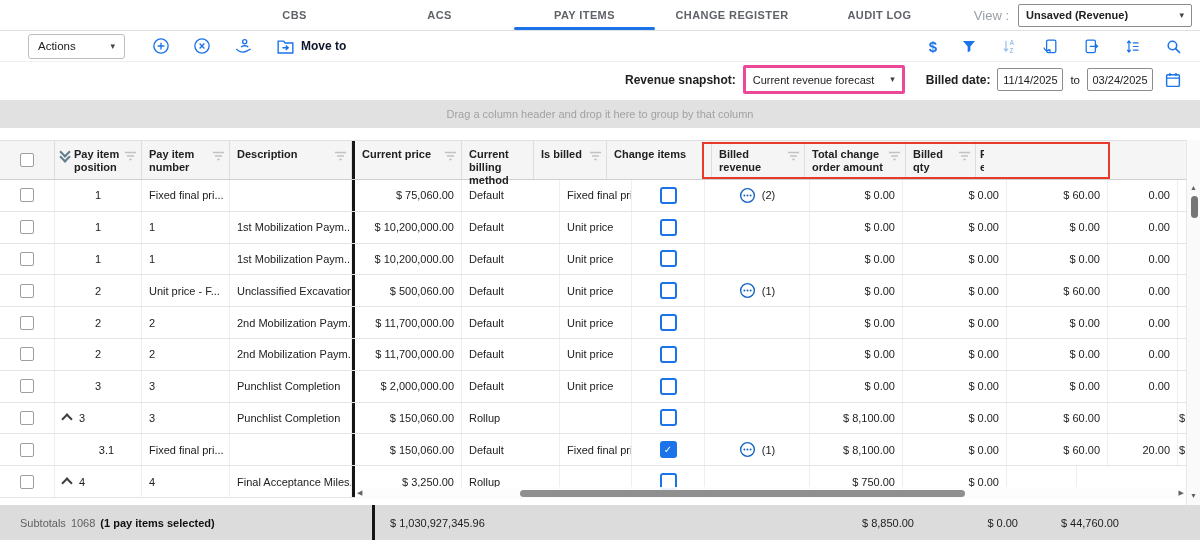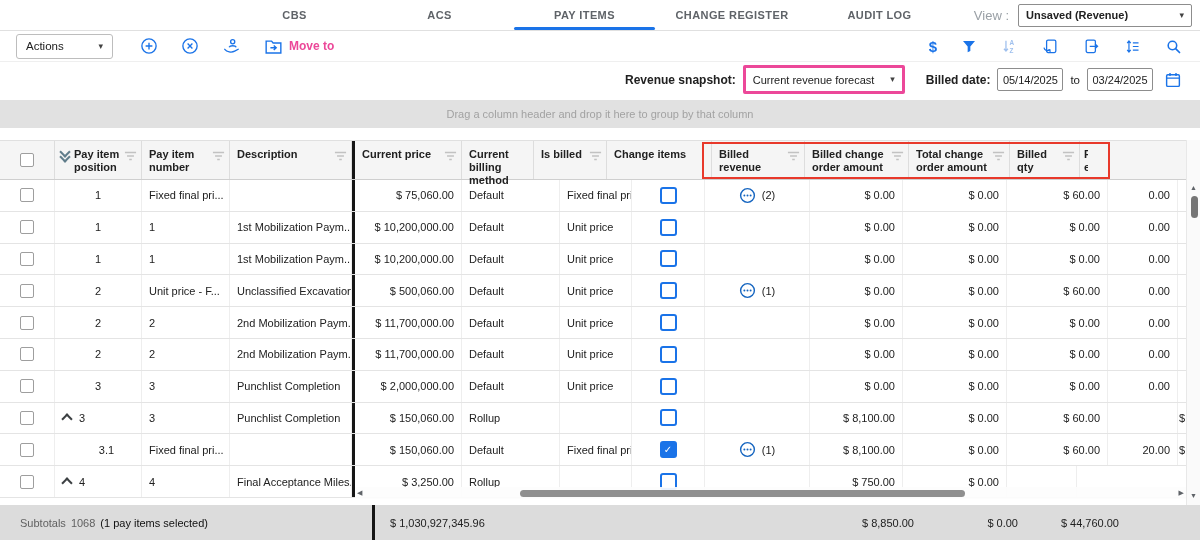--- a/index.html
+++ b/index.html
@@ -14,25 +14,25 @@
   .tab.wide{width:150px;}
   .tab.active::after{content:"";position:absolute;left:2px;right:2px;bottom:0;height:3px;background:#1a73e8;border-radius:2px;}
   .view-area{margin-left:auto;display:flex;align-items:center;gap:9px;padding-right:8px;}
   .view-label{color:#9aa0a6;font-size:13px;}
   .view-select{width:158px;height:21px;border:1px solid #8d8d8d;border-radius:2px;display:flex;align-items:center;
        justify-content:space-between;padding:0 7px;font-size:11px;font-weight:700;color:#212121;cursor:pointer;background:#fff;}
   .caret{font-size:9px;color:#424242;line-height:1;}
 
   
   .toolbar{height:31px;display:flex;align-items:center;border-bottom:1px solid #efefef;box-sizing:border-box;background:#fff;}
-  .actions-btn{margin-left:16px;width:77px;height:23px;border:1px solid #bdbdbd;border-radius:3px;background:#fff;
+  .actions-btn{margin-left:28px;width:77px;height:23px;border:1px solid #bdbdbd;border-radius:3px;background:#fff;
        display:flex;align-items:center;justify-content:space-between;padding:0 9px;font-size:11.5px;color:#212121;cursor:pointer;}
   .tool-left{display:flex;align-items:center;gap:23px;margin-left:27px;}
   .tool-ic{display:flex;align-items:center;justify-content:center;cursor:pointer;}
-  .move-to{display:flex;align-items:center;gap:6px;color:#ec4899;font-size:12px;font-weight:600;cursor:pointer;}
+  .move-to{display:flex;align-items:center;gap:6px;color:#0f172a;font-size:12px;font-weight:600;cursor:pointer;}
   .tool-right{margin-left:auto;display:flex;align-items:center;gap:24px;padding-right:18px;}
   .dollar-ic{font-size:15px;font-weight:700;color:#1a73e8;line-height:1;}
 
   
   .filterbar{height:35px;display:flex;align-items:center;justify-content:flex-end;gap:7px;padding-right:18px;background:#fff;font-size:11.5px;}
   .fb-label{font-weight:700;color:#212121;font-size:12px;}
   .snapshot-select{width:142px;height:23px;border:3px solid #ec4899;border-radius:2px;display:flex;align-items:center;
        justify-content:space-between;padding:0 7px;font-size:11px;color:#212121;margin-right:14px;cursor:pointer;background:#fff;}
   .date-input{width:64px;height:21px;border:1px solid #8d8d8d;border-radius:2px;display:flex;align-items:center;
        justify-content:center;font-size:11px;color:#212121;background:#fff;}
@@ -102,21 +102,21 @@
   .h-left{left:2px;} .h-right{right:2px;}
   .vscroll{position:absolute;right:0;top:0;bottom:0;width:14px;background:#fafafa;border-left:1px solid #e8e8e8;box-sizing:border-box;z-index:8;}
   .v-up{position:absolute;left:3px;top:44px;font-size:7px;color:#5f6368;cursor:pointer;}
   .v-thumb{position:absolute;left:3.5px;top:56px;width:7px;height:22px;border-radius:4px;background:#757575;cursor:pointer;}
   .v-down{position:absolute;left:3px;bottom:6px;font-size:7px;color:#5f6368;cursor:pointer;}
 
   
   .subtotal{height:35px;background:#dcdcdc;display:flex;align-items:stretch;font-size:11px;}
   .st-cell{display:flex;align-items:center;box-sizing:border-box;padding:0 9px;overflow:visible;white-space:nowrap;color:#212121;}
   .st-label-zone{width:352px;flex-shrink:0;padding-left:20px;color:#616161;display:flex;align-items:center;gap:5px;}
-  .st-strong{color:#111;font-weight:400;}
+  .st-strong{color:#111;font-weight:700;}
   .st-price{width:107px;flex-shrink:0;padding-left:15px;}
   .st-extra{width:22px;flex-shrink:0;padding-left:14px;overflow:hidden;}
 
   svg{display:block;}
 </style>
 </head>
 <body>
 
 <div class="tabbar">
   <div class="tab-spacer"></div>
@@ -229,21 +229,21 @@
   </div>
 </div>
 
 <div class="filterbar">
   <span class="fb-label">Revenue snapshot:</span>
   <div class="snapshot-select">
     <span>Current revenue forecast</span>
     <span class="caret">▾</span>
   </div>
   <span class="fb-label">Billed date:</span>
-  <div class="date-input">05/14/2025</div>
+  <div class="date-input">11/14/2025</div>
   <span class="to-word">to</span>
   <div class="date-input">03/24/2025</div>
   <span class="tool-ic" style="margin-left:4px;">
     <span>
       <svg width="18" height="18" viewBox="0 0 24 24">
           <rect x="3.5" y="5" width="17" height="15.5" rx="1.5" fill="none" stroke="#1a73e8" stroke-width="1.9"></rect>
           <path d="M8 2.8v4M16 2.8v4M3.5 9.5h17" stroke="#1a73e8" stroke-width="1.9"></path>
         </svg>
     </span>
   </span>
@@ -305,28 +305,20 @@
           <svg width="13" height="10" viewBox="0 0 14 10">
             <path d="M1 1.2h12M3.3 5h7.4M5.6 8.8h2.8" stroke="#c2c2c2" stroke-width="1.5"></path>
           </svg>
         </span>
     </div>
     <div class="hc col-co">
       <span class="hlabel">Change items</span>
     </div>
     <div class="hc col-brev">
       <span class="hlabel">Billed revenue</span>
-      <span class="hfilter">
-          <svg width="13" height="10" viewBox="0 0 14 10">
-            <path d="M1 1.2h12M3.3 5h7.4M5.6 8.8h2.8" stroke="#c2c2c2" stroke-width="1.5"></path>
-          </svg>
-        </span>
-    </div>
-    <div class="hc col-bcoa">
-      <span class="hlabel">Billed change order amount</span>
       <span class="hfilter">
           <svg width="13" height="10" viewBox="0 0 14 10">
             <path d="M1 1.2h12M3.3 5h7.4M5.6 8.8h2.8" stroke="#c2c2c2" stroke-width="1.5"></path>
           </svg>
         </span>
     </div>
     <div class="hc col-tcoa">
       <span class="hlabel">Total change order amount</span>
       <span class="hfilter">
           <svg width="13" height="10" viewBox="0 0 14 10">

